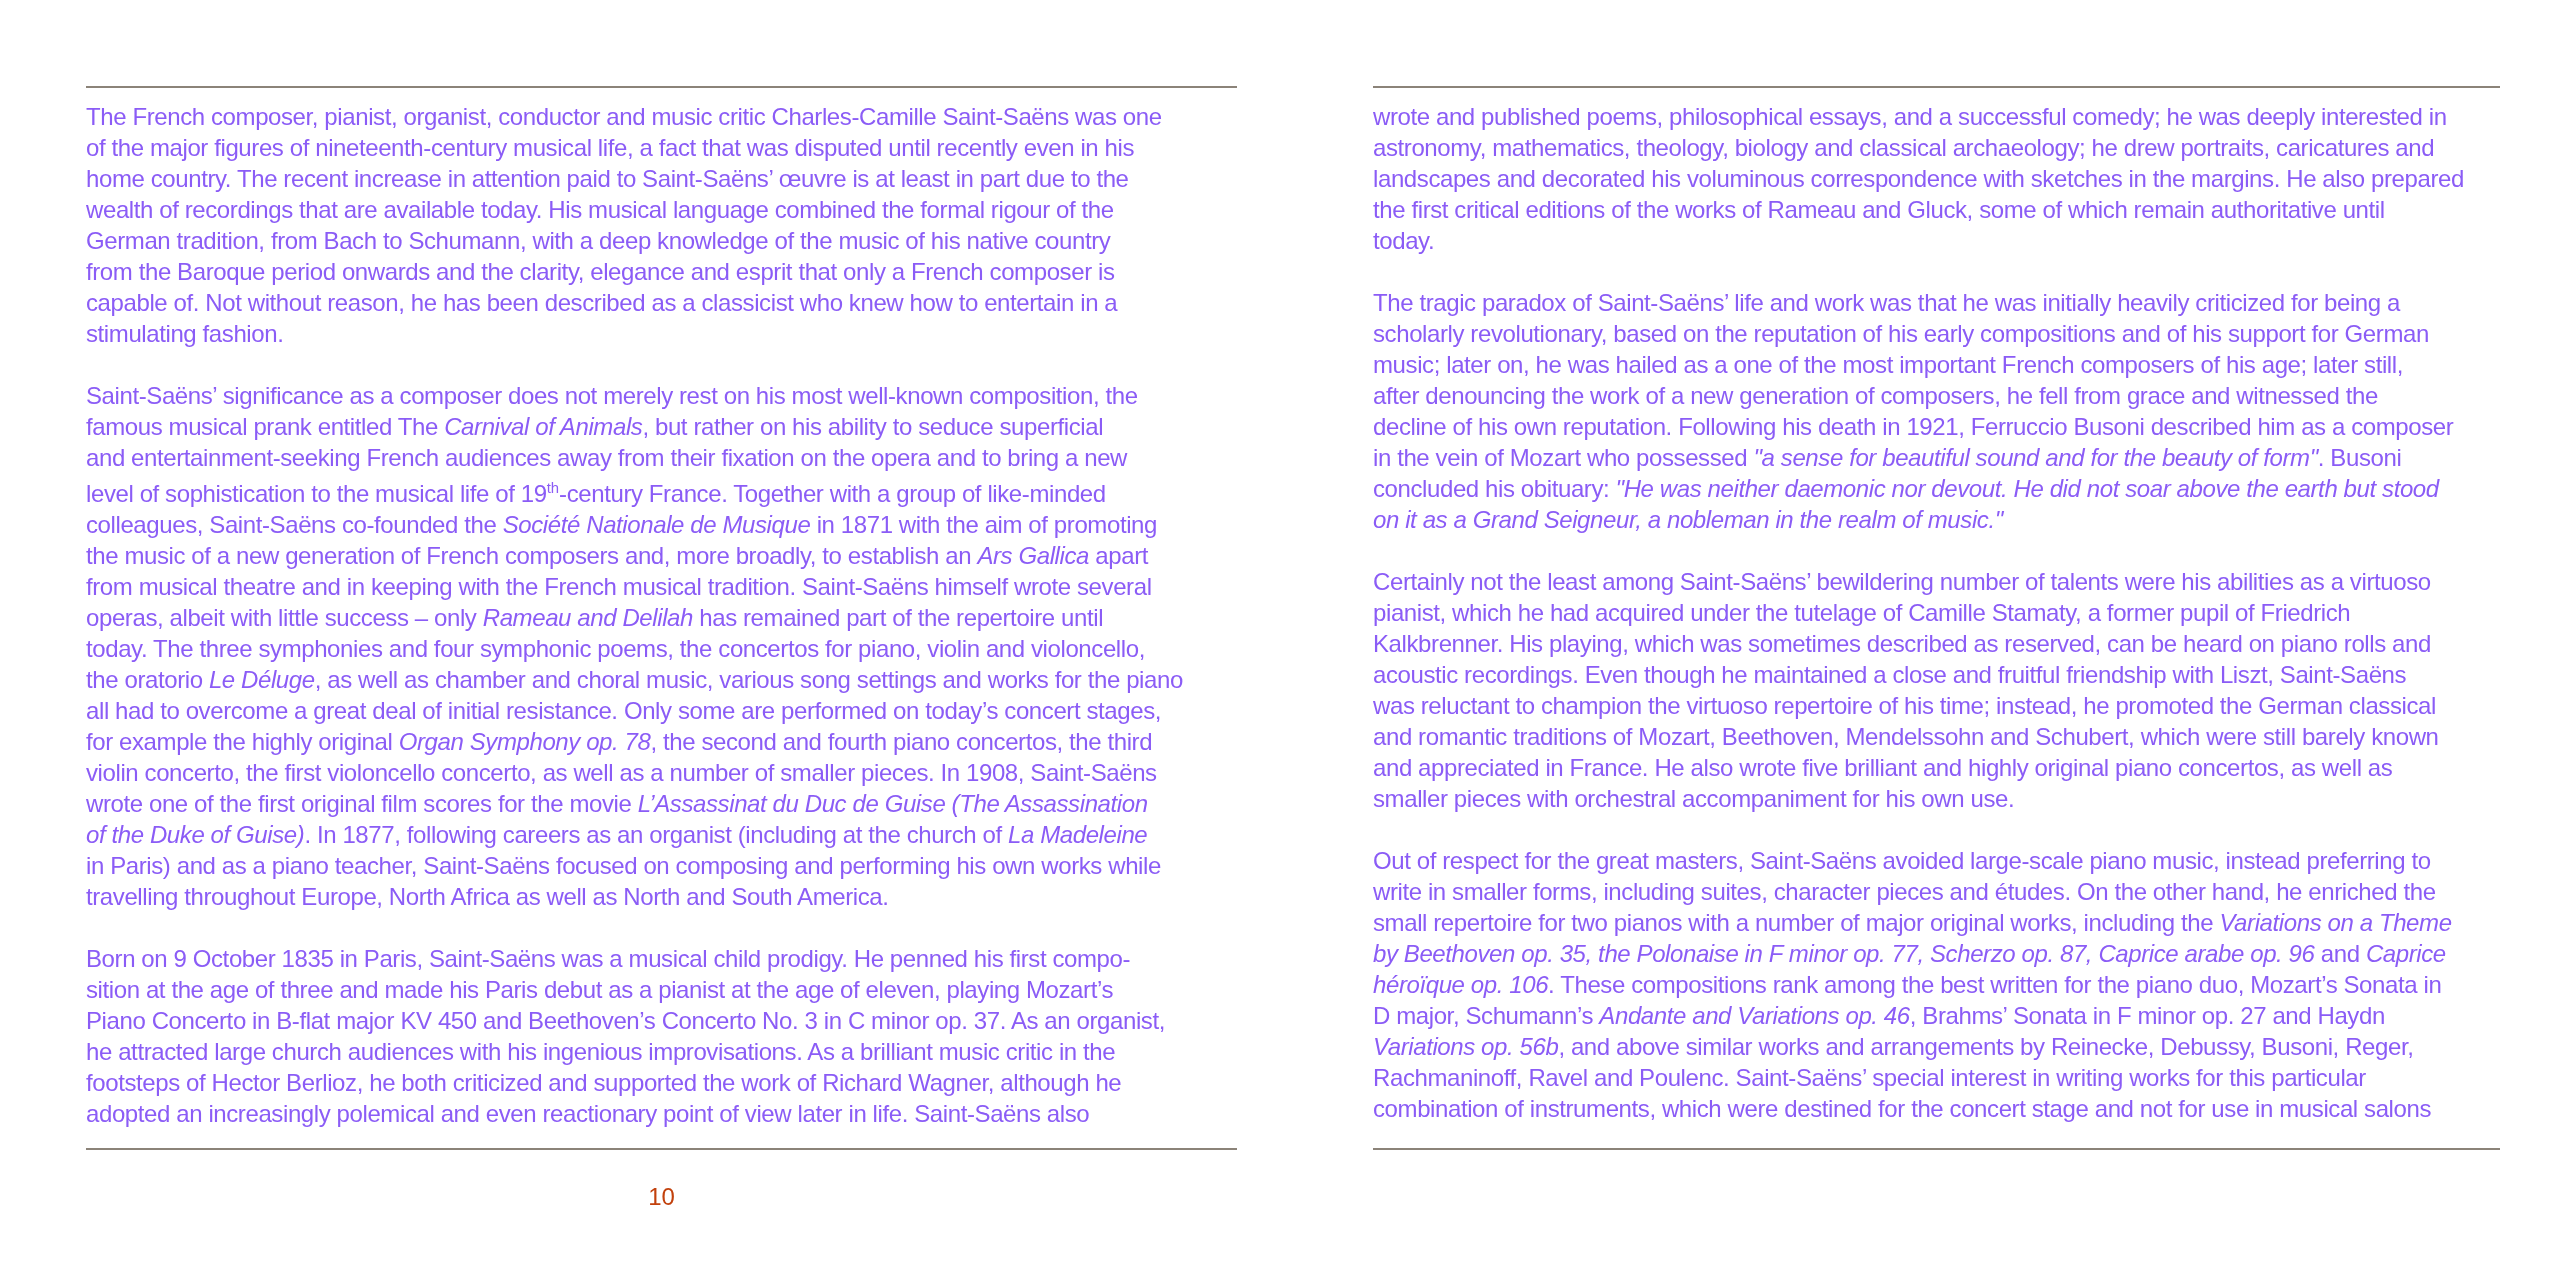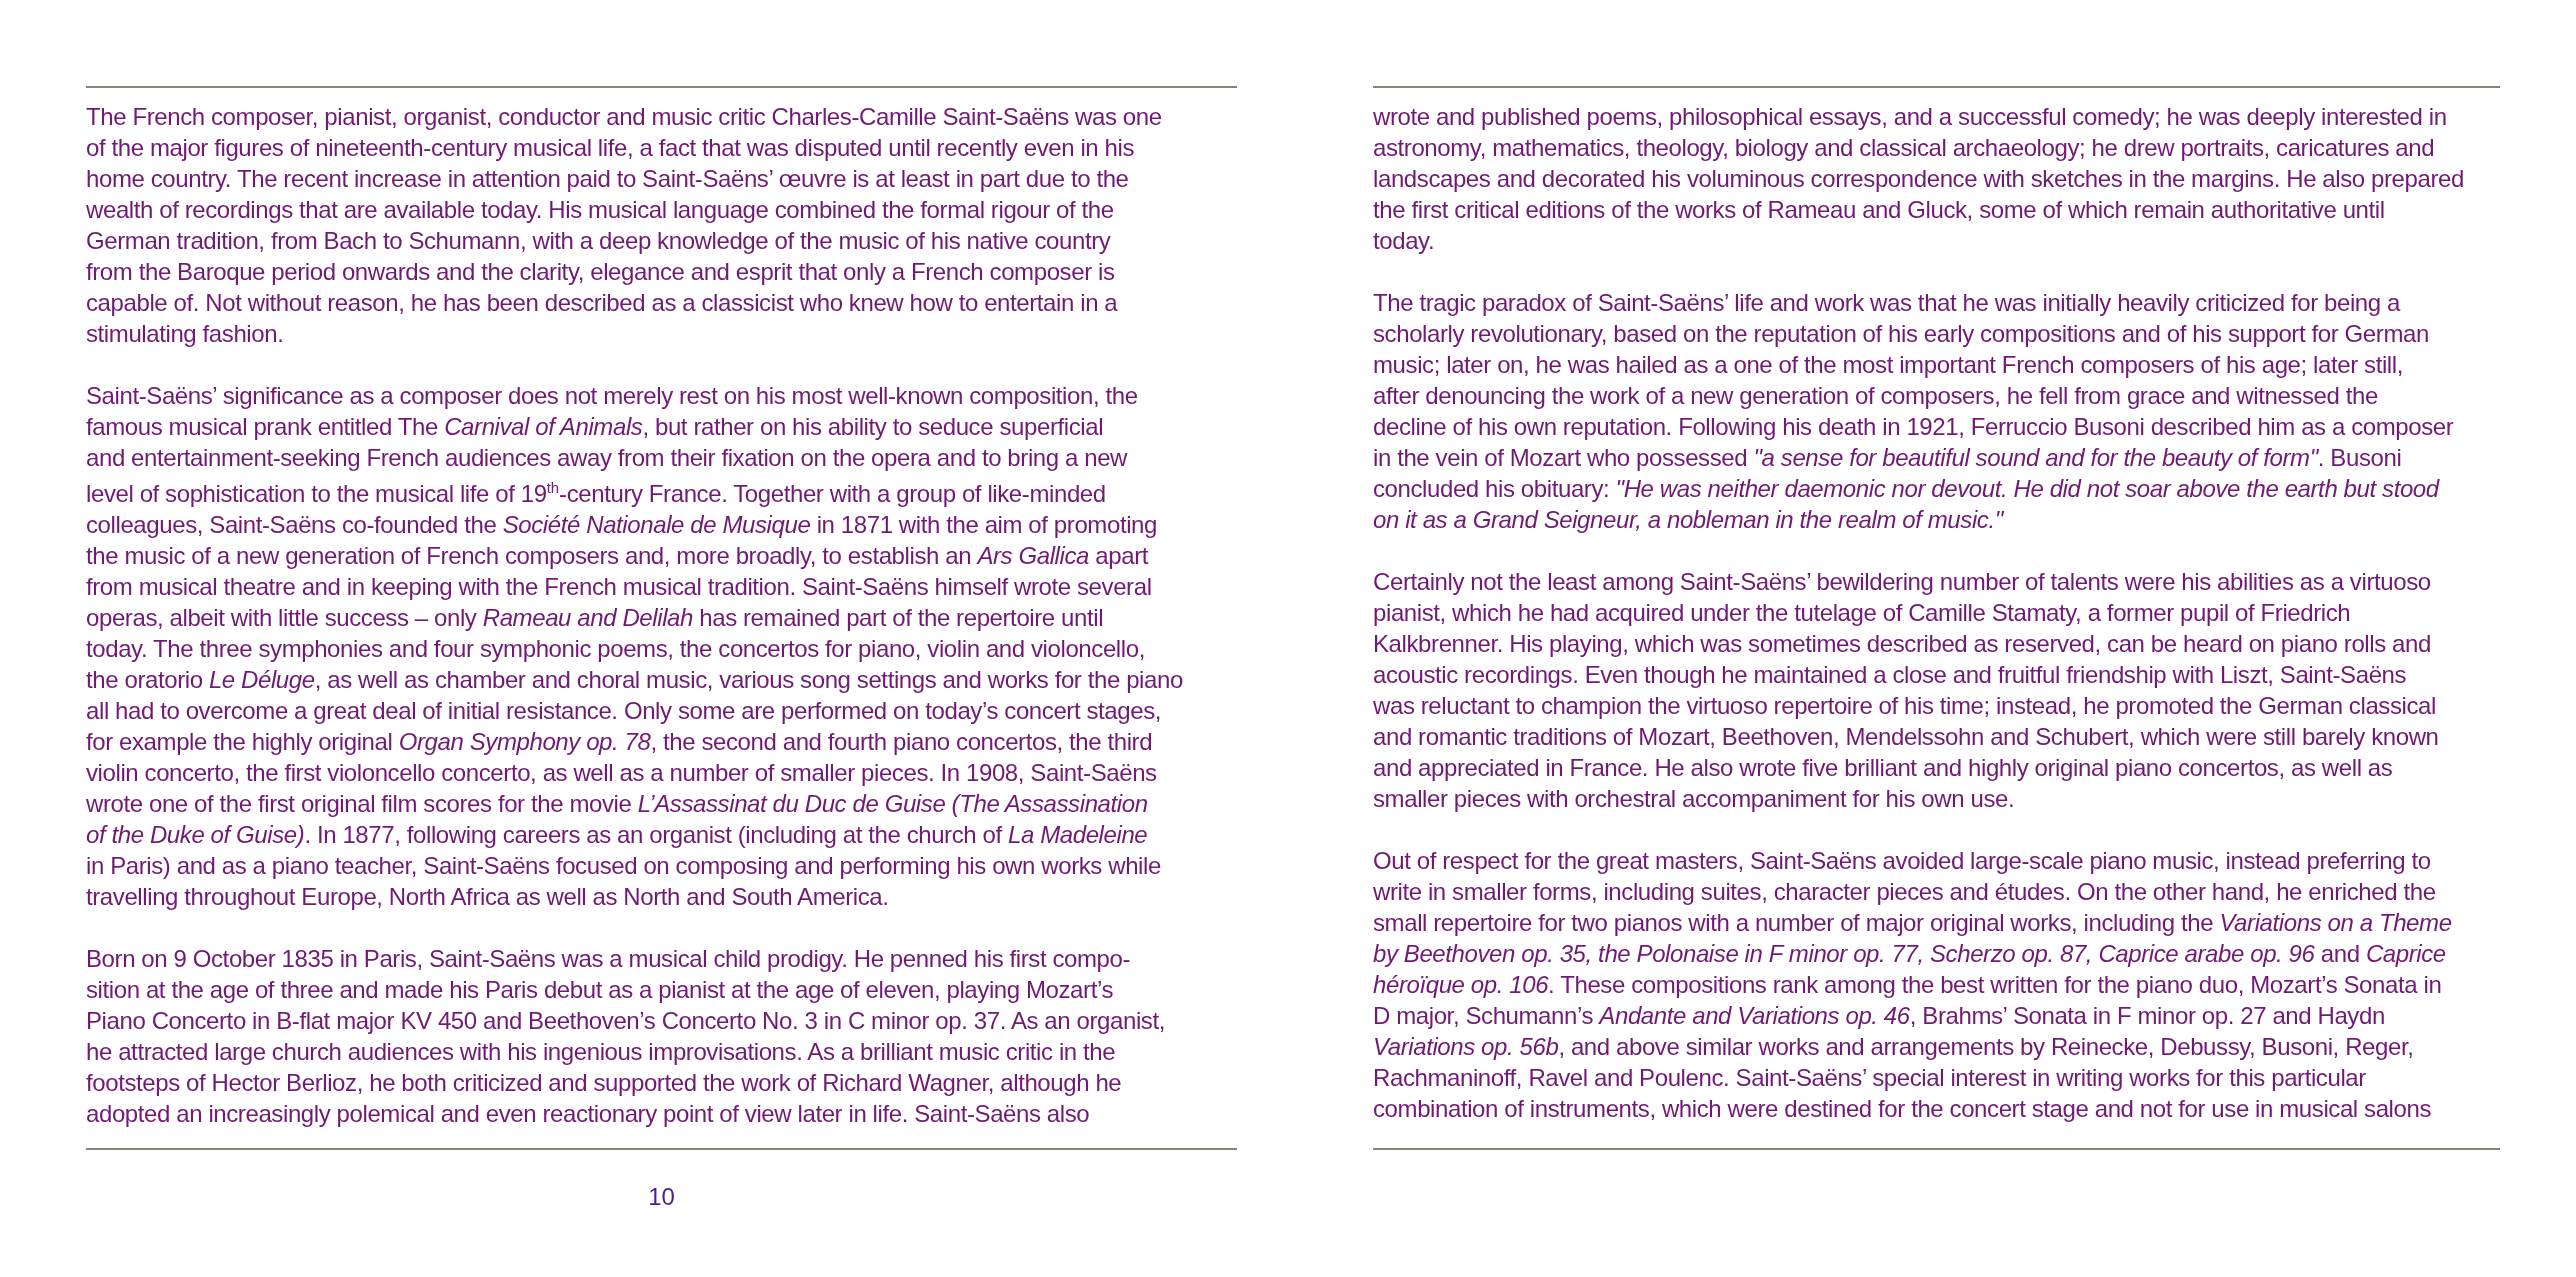--- a/index.html
+++ b/index.html
@@ -15,27 +15,27 @@
   .rule { position: absolute; left: 0; width: 100%; height: 1.8px; background: #8b8379; }
   .rule-top { top: 86px; }
   .rule-bottom { top: 1148px; }
   .textblock { position: absolute; top: 101px; left: 0; width: 1235px; }
   .textblock p {
     margin: 0 0 31px 0;
     font-size: 24px;
     line-height: 31px;
     letter-spacing: -0.4px;
     white-space: pre;
-    color: #701a75;
+    color: #8b5cf6;
   }
   .textblock p i { font-style: italic; }
   .textblock sup { font-size: 62%; vertical-align: super; letter-spacing: 0; }
   .pagenum {
     position: absolute; top: 1181px; left: 0; width: 100%;
-    text-align: center; font-size: 24px; line-height: 31px; color: #4c1d95;
+    text-align: center; font-size: 24px; line-height: 31px; color: #c2410c;
   }
 </style>
 </head>
 <body>
 
 <div class="spread">
 
   <div class="page page-left">
     <div class="rule rule-top"></div>
     <div class="textblock">

